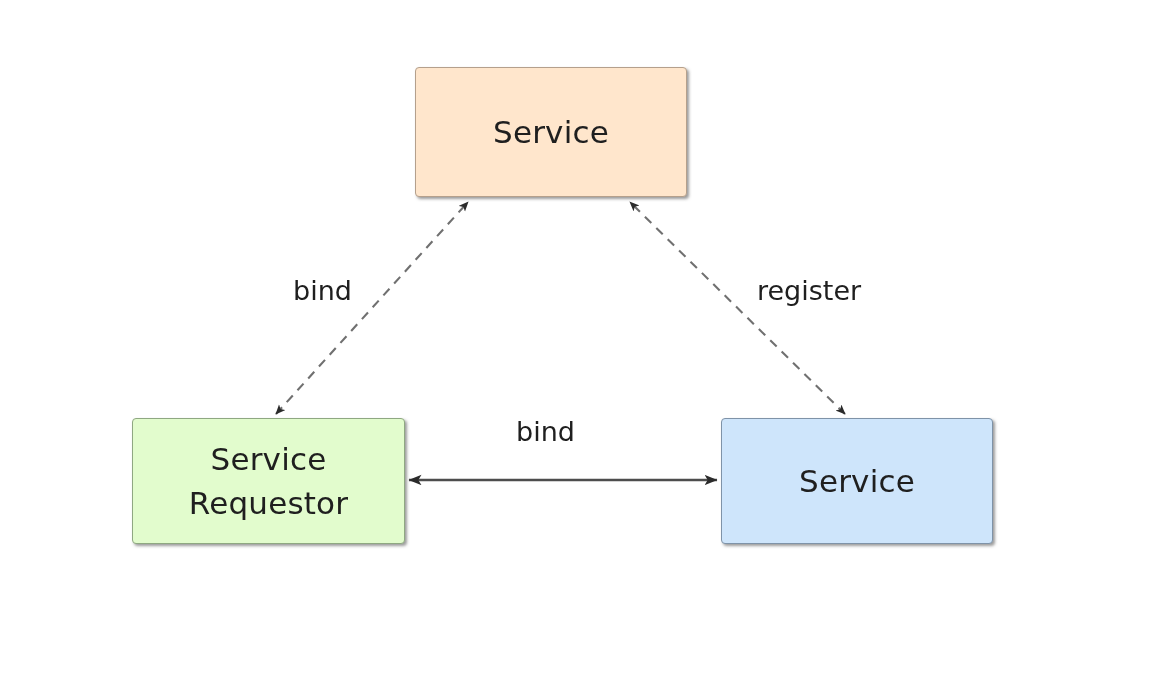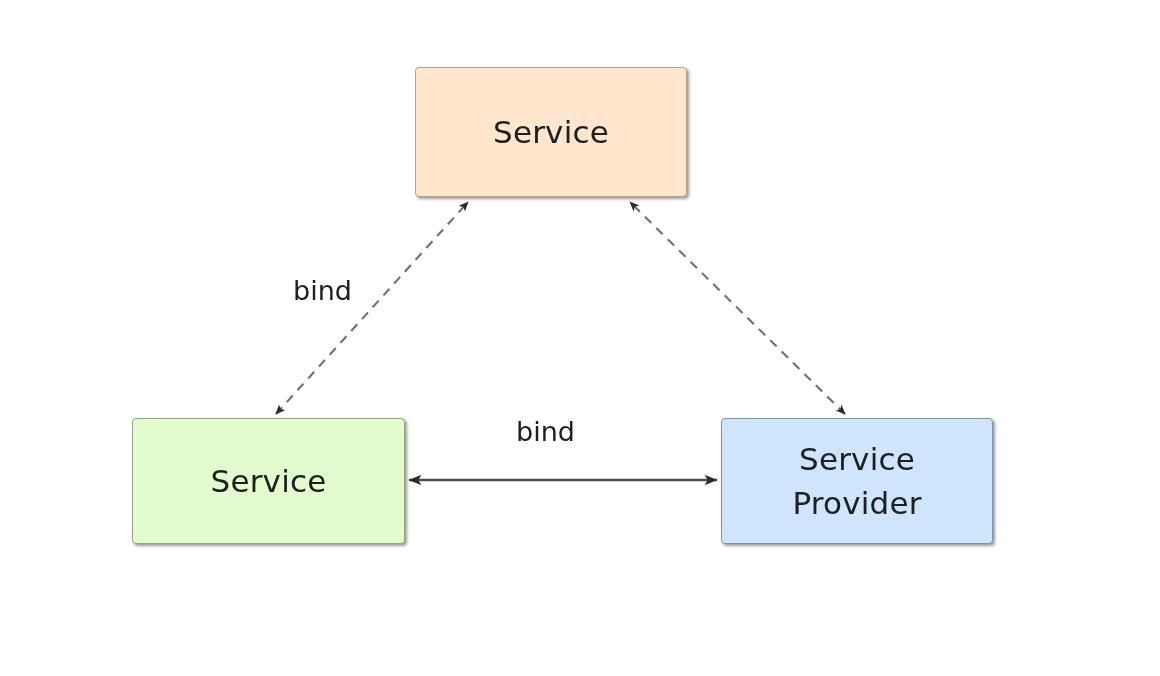--- a/index.html
+++ b/index.html
@@ -123,28 +123,29 @@
 
   <div class="node" id="node-service-registry">
     <span class="label-text">
       <span>Service</span><br>
     </span>
   </div>
 
   <div class="node" id="node-service-requestor">
     <span class="label-text">
       <span>Service</span><br>
+      <span>Requestor</span>
     </span>
   </div>
 
   <div class="node" id="node-service-provider">
     <span class="label-text">
       <span>Service</span><br>
-      <span>Provider</span>
     </span>
   </div>
 
   <div class="edge-label" id="edge-label-find">bind</div>
 
+  <div class="edge-label" id="edge-label-register">register</div>
 
   <div class="edge-label" id="edge-label-bind">bind</div>
 
 </div>
 
 </body></html>

